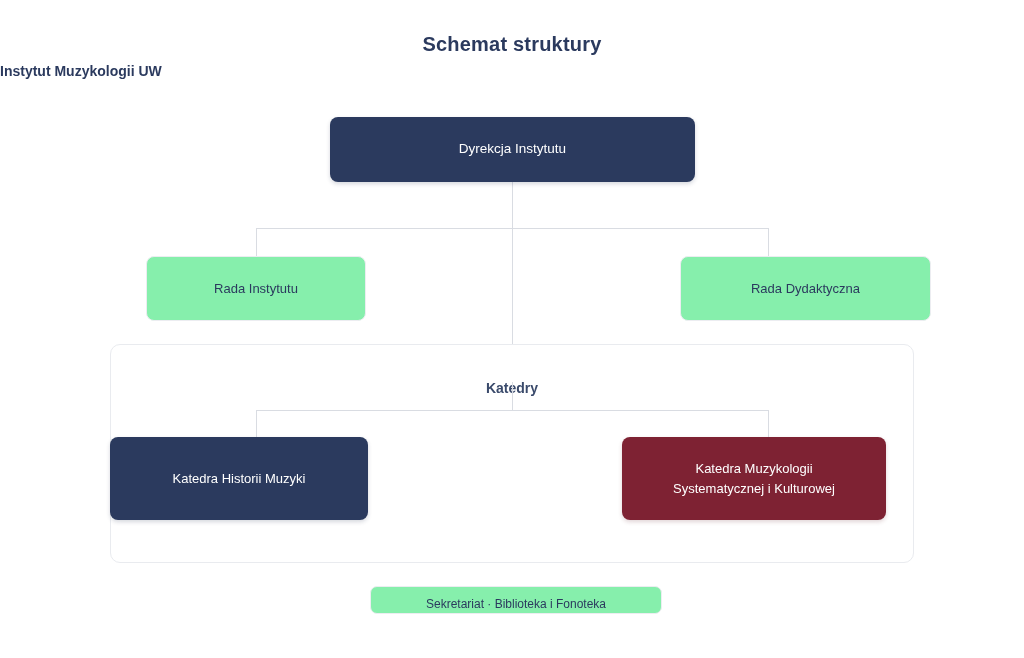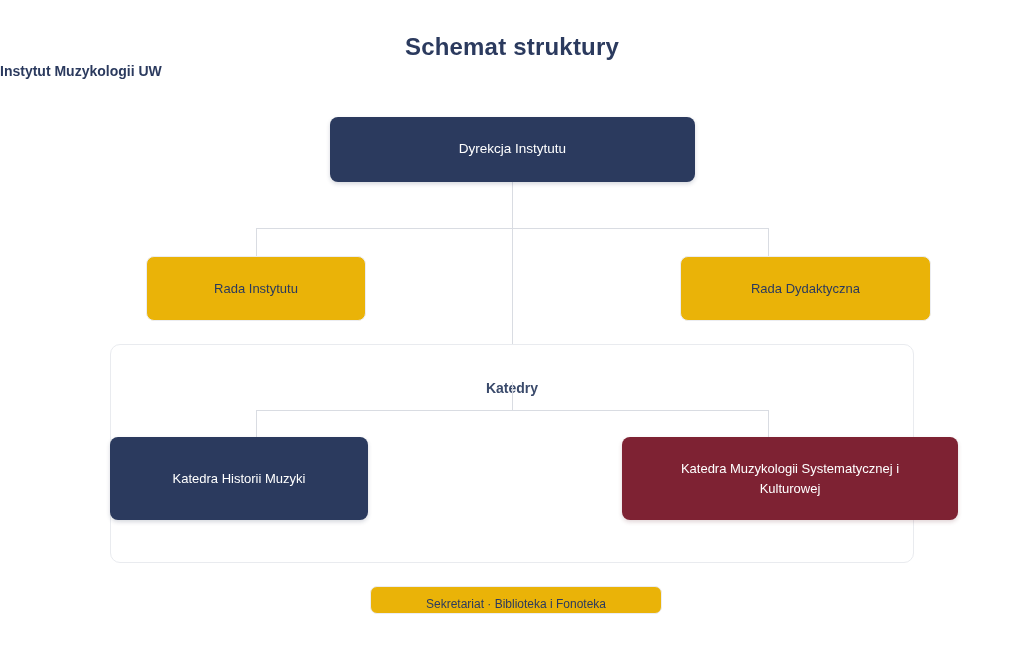--- a/index.html
+++ b/index.html
@@ -12,21 +12,21 @@
     position: relative;
     width: 1024px;
     height: 658px;
     background: #ffffff;
     overflow: hidden;
   }
   .chart-title {
     position: absolute;
     top: 33px; left: 0; width: 1024px;
     text-align: center;
-    font-size: 24px;
+    font-size: 20px;
     font-weight: 700;
     color: #2b3a5e;
     letter-spacing: 0.2px;
   }
   .chart-subtitle {
     position: absolute;
     top: 63px; left: 0; width: 1024px;
     text-align: left;
     font-size: 14px;
     font-weight: 700;
@@ -47,29 +47,29 @@
     background: #2b3a5e;
     color: #ffffff;
     box-shadow: 0 2px 4px rgba(30, 41, 70, 0.18);
   }
   .node.maroon {
     background: #7e2233;
     color: #ffffff;
     box-shadow: 0 2px 4px rgba(90, 20, 35, 0.18);
   }
   .node.light {
-    background: #eab308;
+    background: #86efac;
     border: 1px solid #ecedf1;
     color: #2b3a5e;
   }
   .node-dyrekcja   { left: 330px; top: 117px; width: 365px; height: 65px; font-size: 13.5px; }
   .node-rada-inst  { left: 146px; top: 256px; width: 220px; height: 65px; }
   .node-rada-dyd   { left: 658px; top: 256px; width: 251px; height: 65px; margin-left: 22px; }
   .node-kat-hist   { left: 110px; top: 437px; width: 258px; height: 83px; }
-  .node-kat-muz    { left: 622px; top: 437px; width: 336px; height: 83px; padding: 4px 44px; }
+  .node-kat-muz    { left: 622px; top: 437px; width: 264px; height: 83px; padding: 4px 44px; }
   .node-sekretariat{ left: 370px; top: 586px; width: 292px; height: 28px; font-size: 12px; border-radius: 7px; align-items: flex-end; }
 
   .group-katedry {
     position: absolute;
     left: 110px; top: 344px;
     width: 804px; height: 219px;
     border: 1px solid #e9ebef;
     border-radius: 10px;
     background: #ffffff;
   }

